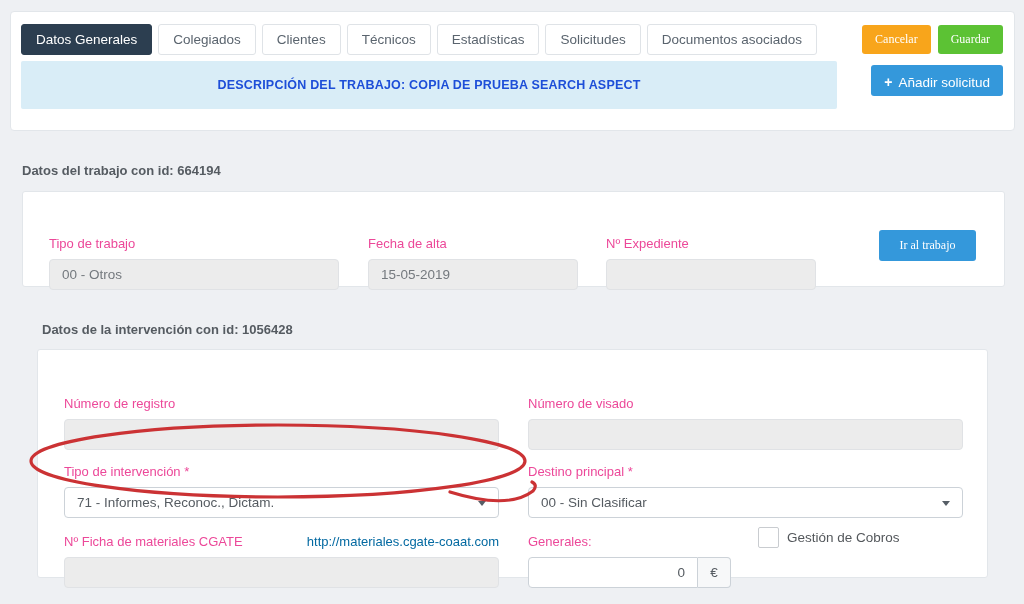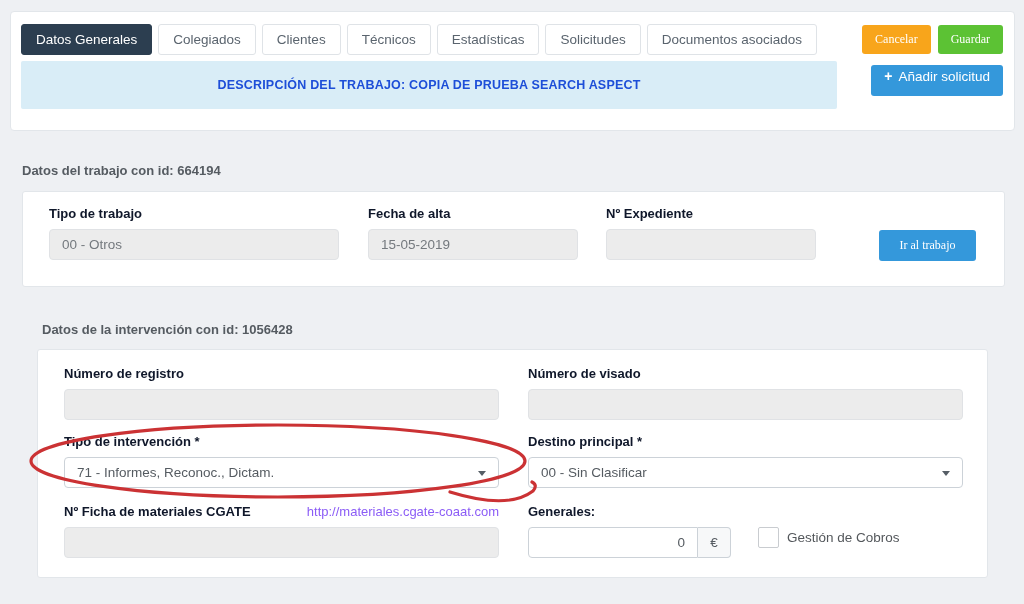--- a/index.html
+++ b/index.html
@@ -25,33 +25,33 @@
     font-family:Liberation Serif, serif;cursor:pointer;box-sizing:border-box;
   }
   .btn-cancel{background:#f8a51b;height:29px;padding:0 13px;}
   .btn-save{background:#5cc234;height:29px;padding:0 13px;}
   .banner{
     position:absolute;left:10px;top:49px;width:816px;height:48px;background:#d9edf7;
     color:#1d4ed8;font-weight:bold;font-size:12.5px;letter-spacing:.2px;
     text-align:center;line-height:48px;border-radius:2px;
   }
   .btn-add{
-    position:absolute;right:11px;top:53px;height:31px;line-height:22px;padding:0 13px;
+    position:absolute;right:11px;top:53px;height:31px;line-height:34px;padding:0 13px;
     background:#3498db;color:#fff;border-radius:3px;font-size:13.5px;cursor:pointer;
   }
   .btn-add .plus{font-weight:bold;margin-right:6px;font-size:14px;}
 
   
   .section-title{position:absolute;font-size:13px;font-weight:bold;color:#555b61;}
   .st-work{left:22px;top:163px;}
   .st-interv{left:42px;top:322px;}
 
   
   .field{position:absolute;}
-  .field label{display:block;font-size:13px;font-weight:bold;color:#0f172a;margin-bottom:8px;}
+  .field label{display:block;font-size:13px;font-weight:normal;color:#ec4899;margin-bottom:8px;margin-top:30px;}
   .tin{
     width:100%;height:31px;box-sizing:border-box;border-radius:4px;
     font-family:inherit;font-size:13.5px;padding:0 12px;
   }
   .tin.disabled{background:#ececec;border:1px solid #e0e2e5;color:#74797e;}
   .selectbox{
     position:relative;height:31px;box-sizing:border-box;border:1px solid #ccd2d8;
     border-radius:4px;background:#fff;color:#555b61;font-size:13.5px;
     line-height:29px;padding:0 28px 0 12px;cursor:pointer;white-space:nowrap;overflow:hidden;
   }
@@ -62,21 +62,21 @@
   }
 
   
   .work-card{left:22px;top:191px;width:983px;height:96px;border-radius:3px;}
   .btn-go{position:absolute;left:856px;top:38px;width:97px;height:31px;background:#3498db;}
 
   
   .interv-card{left:37px;top:349px;width:951px;height:229px;border-radius:3px;}
   .label-row{display:flex;justify-content:space-between;align-items:baseline;margin-bottom:8px;}
   .label-row label{margin-bottom:0;}
-  .link{font-size:13px;color:#8b5cf6;text-decoration:none;cursor:pointer;font-weight:normal;}
+  .link{font-size:13px;color:#0369a1;text-decoration:none;cursor:pointer;font-weight:normal;}
   .money-group{display:flex;}
   .money-input{
     width:170px;height:31px;box-sizing:border-box;border:1px solid #ccd2d8;
     border-radius:4px 0 0 4px;background:#fff;color:#555b61;font-size:13.5px;
     text-align:right;padding:0 12px;font-family:inherit;
   }
   .money-addon{
     width:33px;height:31px;box-sizing:border-box;border:1px solid #ccd2d8;border-left:none;
     border-radius:0 4px 4px 0;background:#f7f8f9;color:#555b61;font-size:13.5px;
     text-align:center;line-height:29px;

